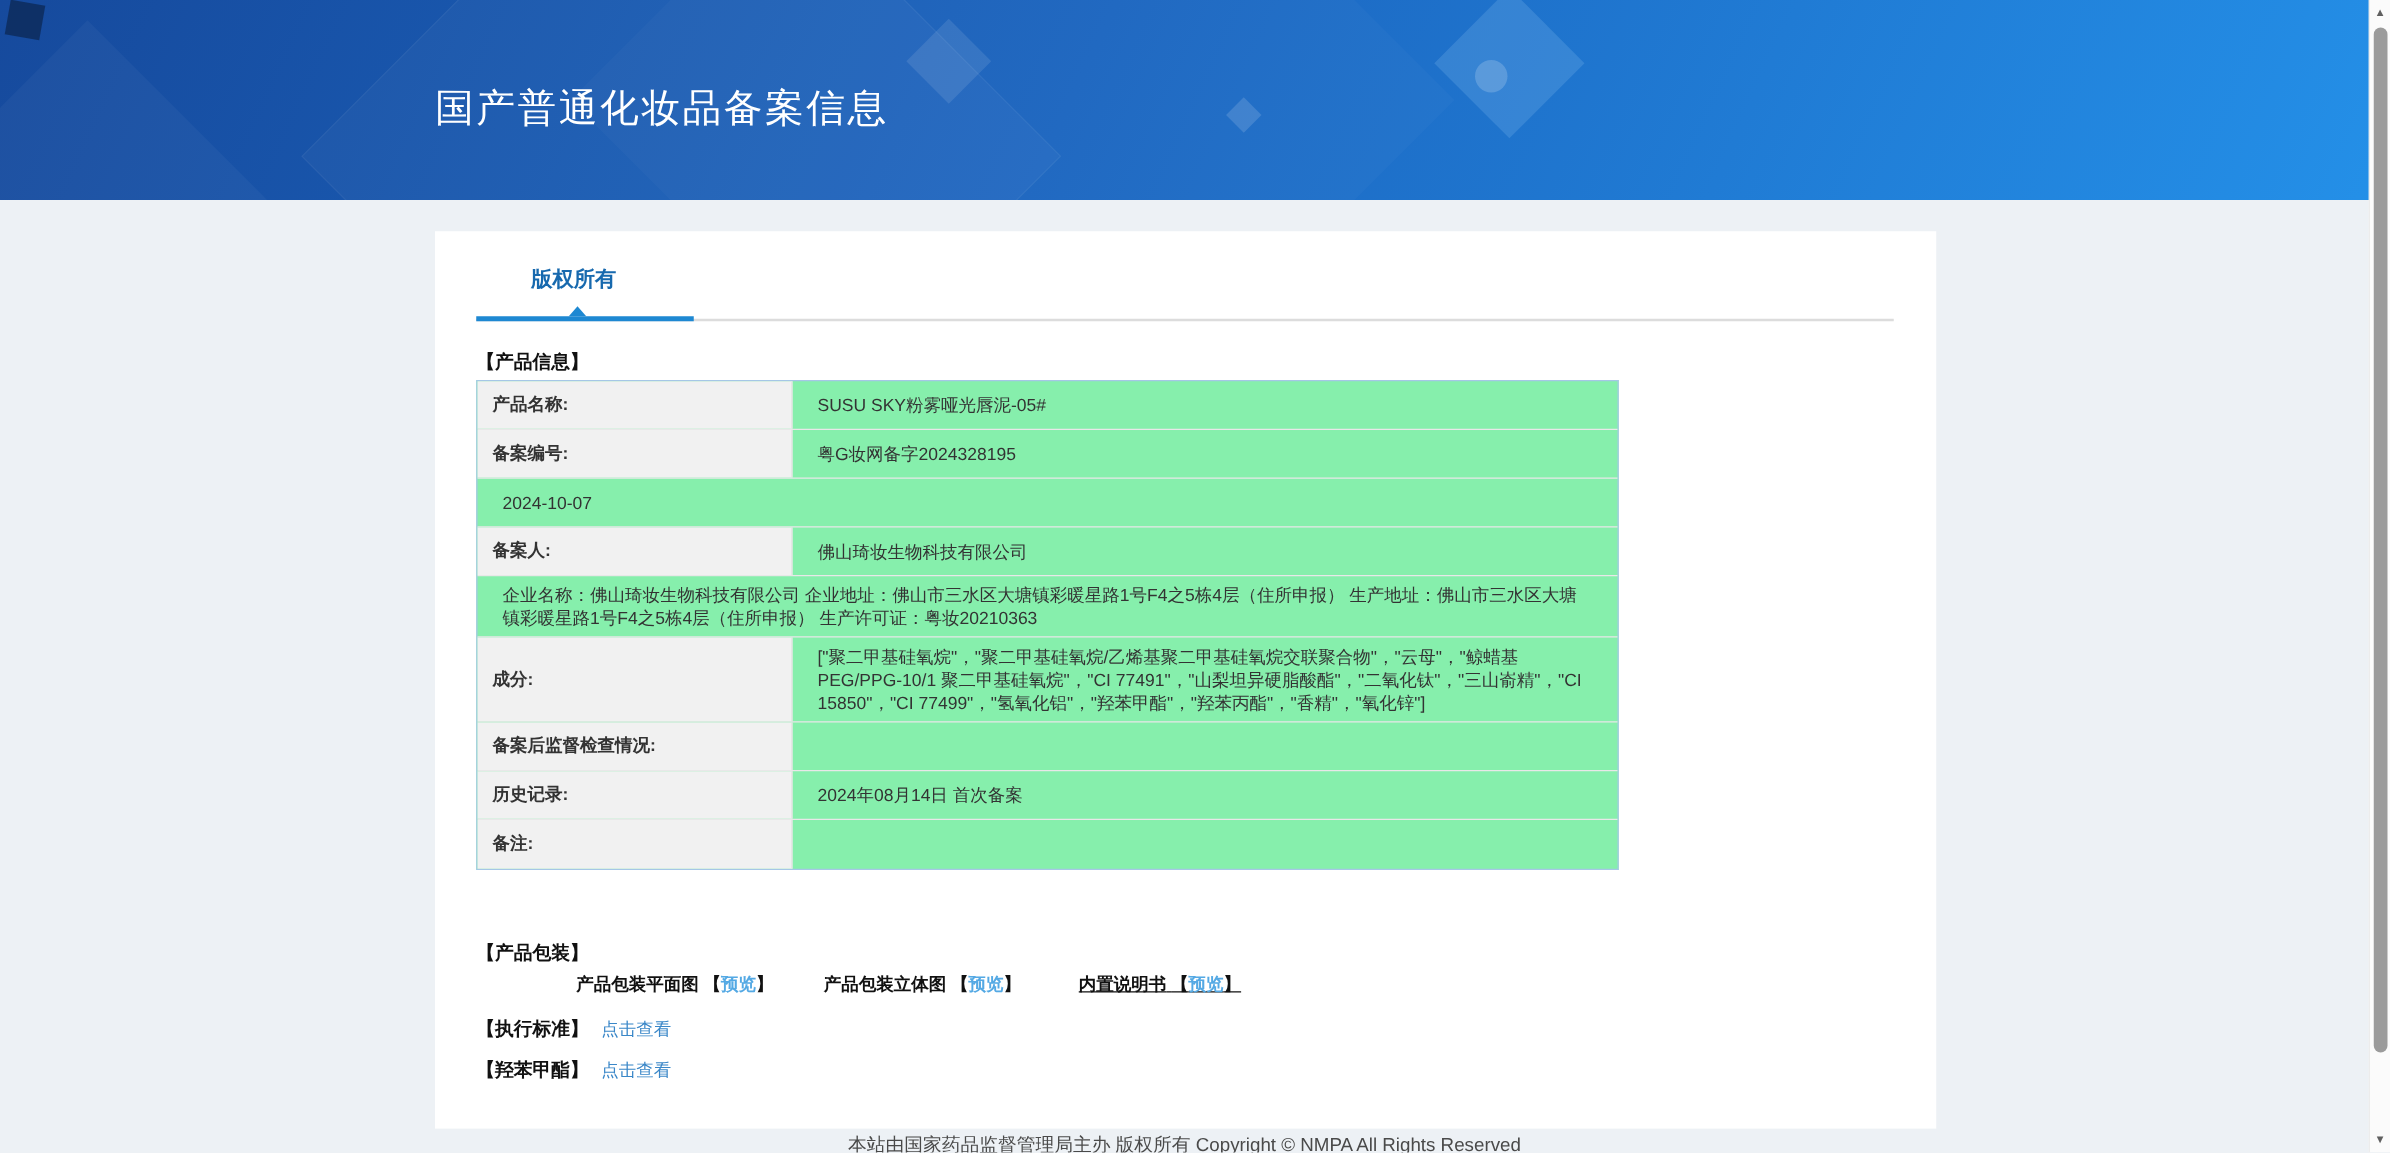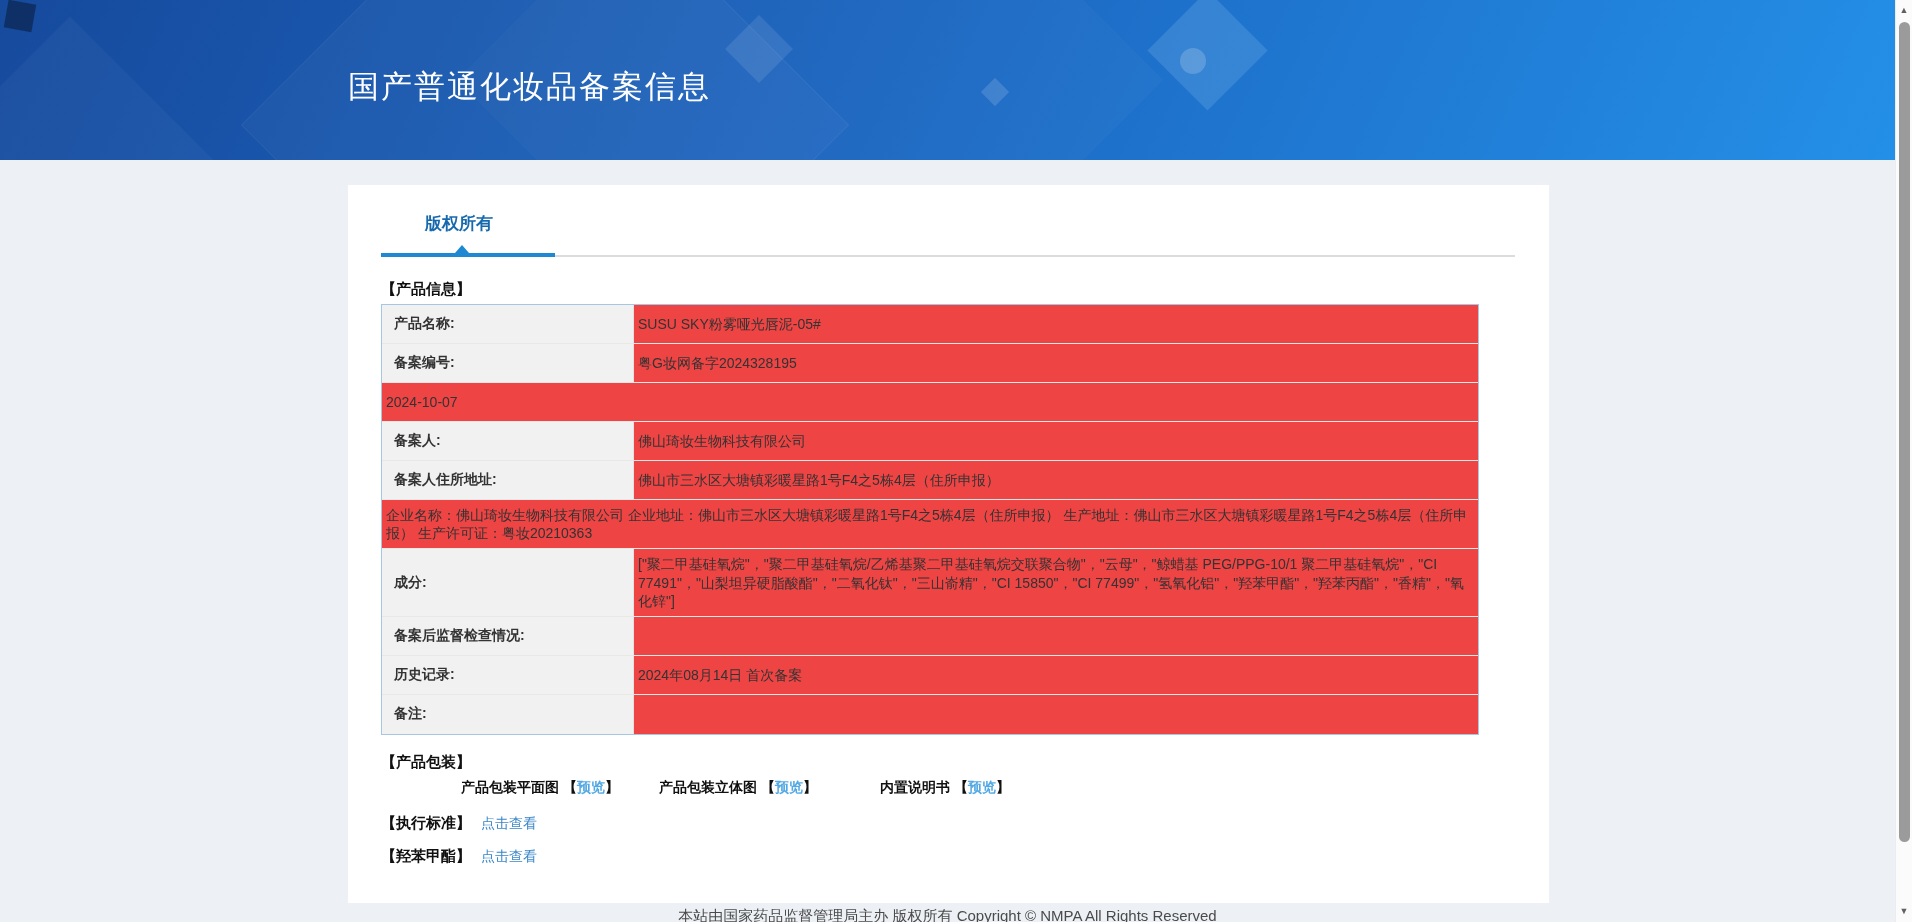--- a/index.html
+++ b/index.html
@@ -45,41 +45,41 @@
     position: absolute; left: 107px; top: 60px; width: 0; height: 0;
     border-left: 7px solid transparent; border-right: 7px solid transparent;
     border-bottom: 8px solid #1e88d2;
   }
   .section-title { position: absolute; left: 33px; font-size: 15px; font-weight: bold; color: #111; }
   .st-product { top: 95px; }
   .st-packaging { top: 568px; }
 
   
   .info-table {
-    position: absolute; left: 33px; top: 119px; width: 1098px;
-    border: 1px solid #a5c7e6; background: #ef4444;
+    position: absolute; left: 33px; top: 119px; width: 914px;
+    border: 1px solid #a5c7e6; background: #86efac;
   }
   .info-row { display: flex; border-bottom: 1px solid #e8e8e8; min-height: 39px; }
   .info-row:last-child { border-bottom: none; }
   .info-label {
     flex: 0 0 252px; background: #f1f1f1; border-right: 1px solid #e2e2e2;
     font-weight: bold; font-size: 14px; color: #333;
     display: flex; align-items: center; padding: 6px 12px;
   }
   .info-value {
     flex: 1; font-size: 14px; color: #333; line-height: 1.3;
-    display: flex; align-items: center; padding: 6px 4px;
+    display: flex; align-items: center; padding: 6px 20px;
   }
 
   
   .packaging-row { position: absolute; top: 594px; left: 0; width: 100%; height: 22px; font-size: 14px; font-weight: bold; color: #111; }
   .pack-item { position: absolute; top: 0; white-space: nowrap; }
   .pack-item-1 { left: 113px; }
   .pack-item-2 { left: 311px; }
-  .pack-item-3 { left: 532px; }
+  .pack-item-3 { left: 515px; text-decoration: underline; }
   .preview-link { color: #54a9e4; cursor: pointer; }
   .link-row { position: absolute; left: 33px; height: 20px; font-size: 15px; font-weight: bold; color: #111; white-space: nowrap; }
   .lr-standards { top: 629px; }
   .lr-efficacy { top: 662px; }
   .click-link { font-size: 14px; font-weight: normal; color: #3a87c8; cursor: pointer; margin-left: 10px; }
 
   
   .footer {
     position: absolute; left: 0; top: 903px; width: 1895px; height: 19px;
     background: #edf1f5; text-align: center; overflow: visible;
@@ -134,24 +134,20 @@
     <div class="info-row">
       <div class="info-label">备案编号:</div>
       <div class="info-value">粤G妆网备字2024328195</div>
     </div>
     <div class="info-row">
       <div class="info-value">2024-10-07</div>
     </div>
     <div class="info-row">
       <div class="info-label">备案人:</div>
       <div class="info-value">佛山琦妆生物科技有限公司</div>
-    </div>
-    <div class="info-row">
-      <div class="info-label">备案人住所地址:</div>
-      <div class="info-value">佛山市三水区大塘镇彩暖星路1号F4之5栋4层（住所申报）</div>
     </div>
     <div class="info-row">
       <div class="info-value">企业名称：佛山琦妆生物科技有限公司 企业地址：佛山市三水区大塘镇彩暖星路1号F4之5栋4层（住所申报） 生产地址：佛山市三水区大塘镇彩暖星路1号F4之5栋4层（住所申报） 生产许可证：粤妆20210363</div>
     </div>
     <div class="info-row">
       <div class="info-label">成分:</div>
       <div class="info-value">["聚二甲基硅氧烷"，"聚二甲基硅氧烷/乙烯基聚二甲基硅氧烷交联聚合物"，"云母"，"鲸蜡基 PEG/PPG-10/1 聚二甲基硅氧烷"，"CI 77491"，"山梨坦异硬脂酸酯"，"二氧化钛"，"三山嵛精"，"CI 15850"，"CI 77499"，"氢氧化铝"，"羟苯甲酯"，"羟苯丙酯"，"香精"，"氧化锌"]</div>
     </div>
     <div class="info-row">
       <div class="info-label">备案后监督检查情况:</div>

